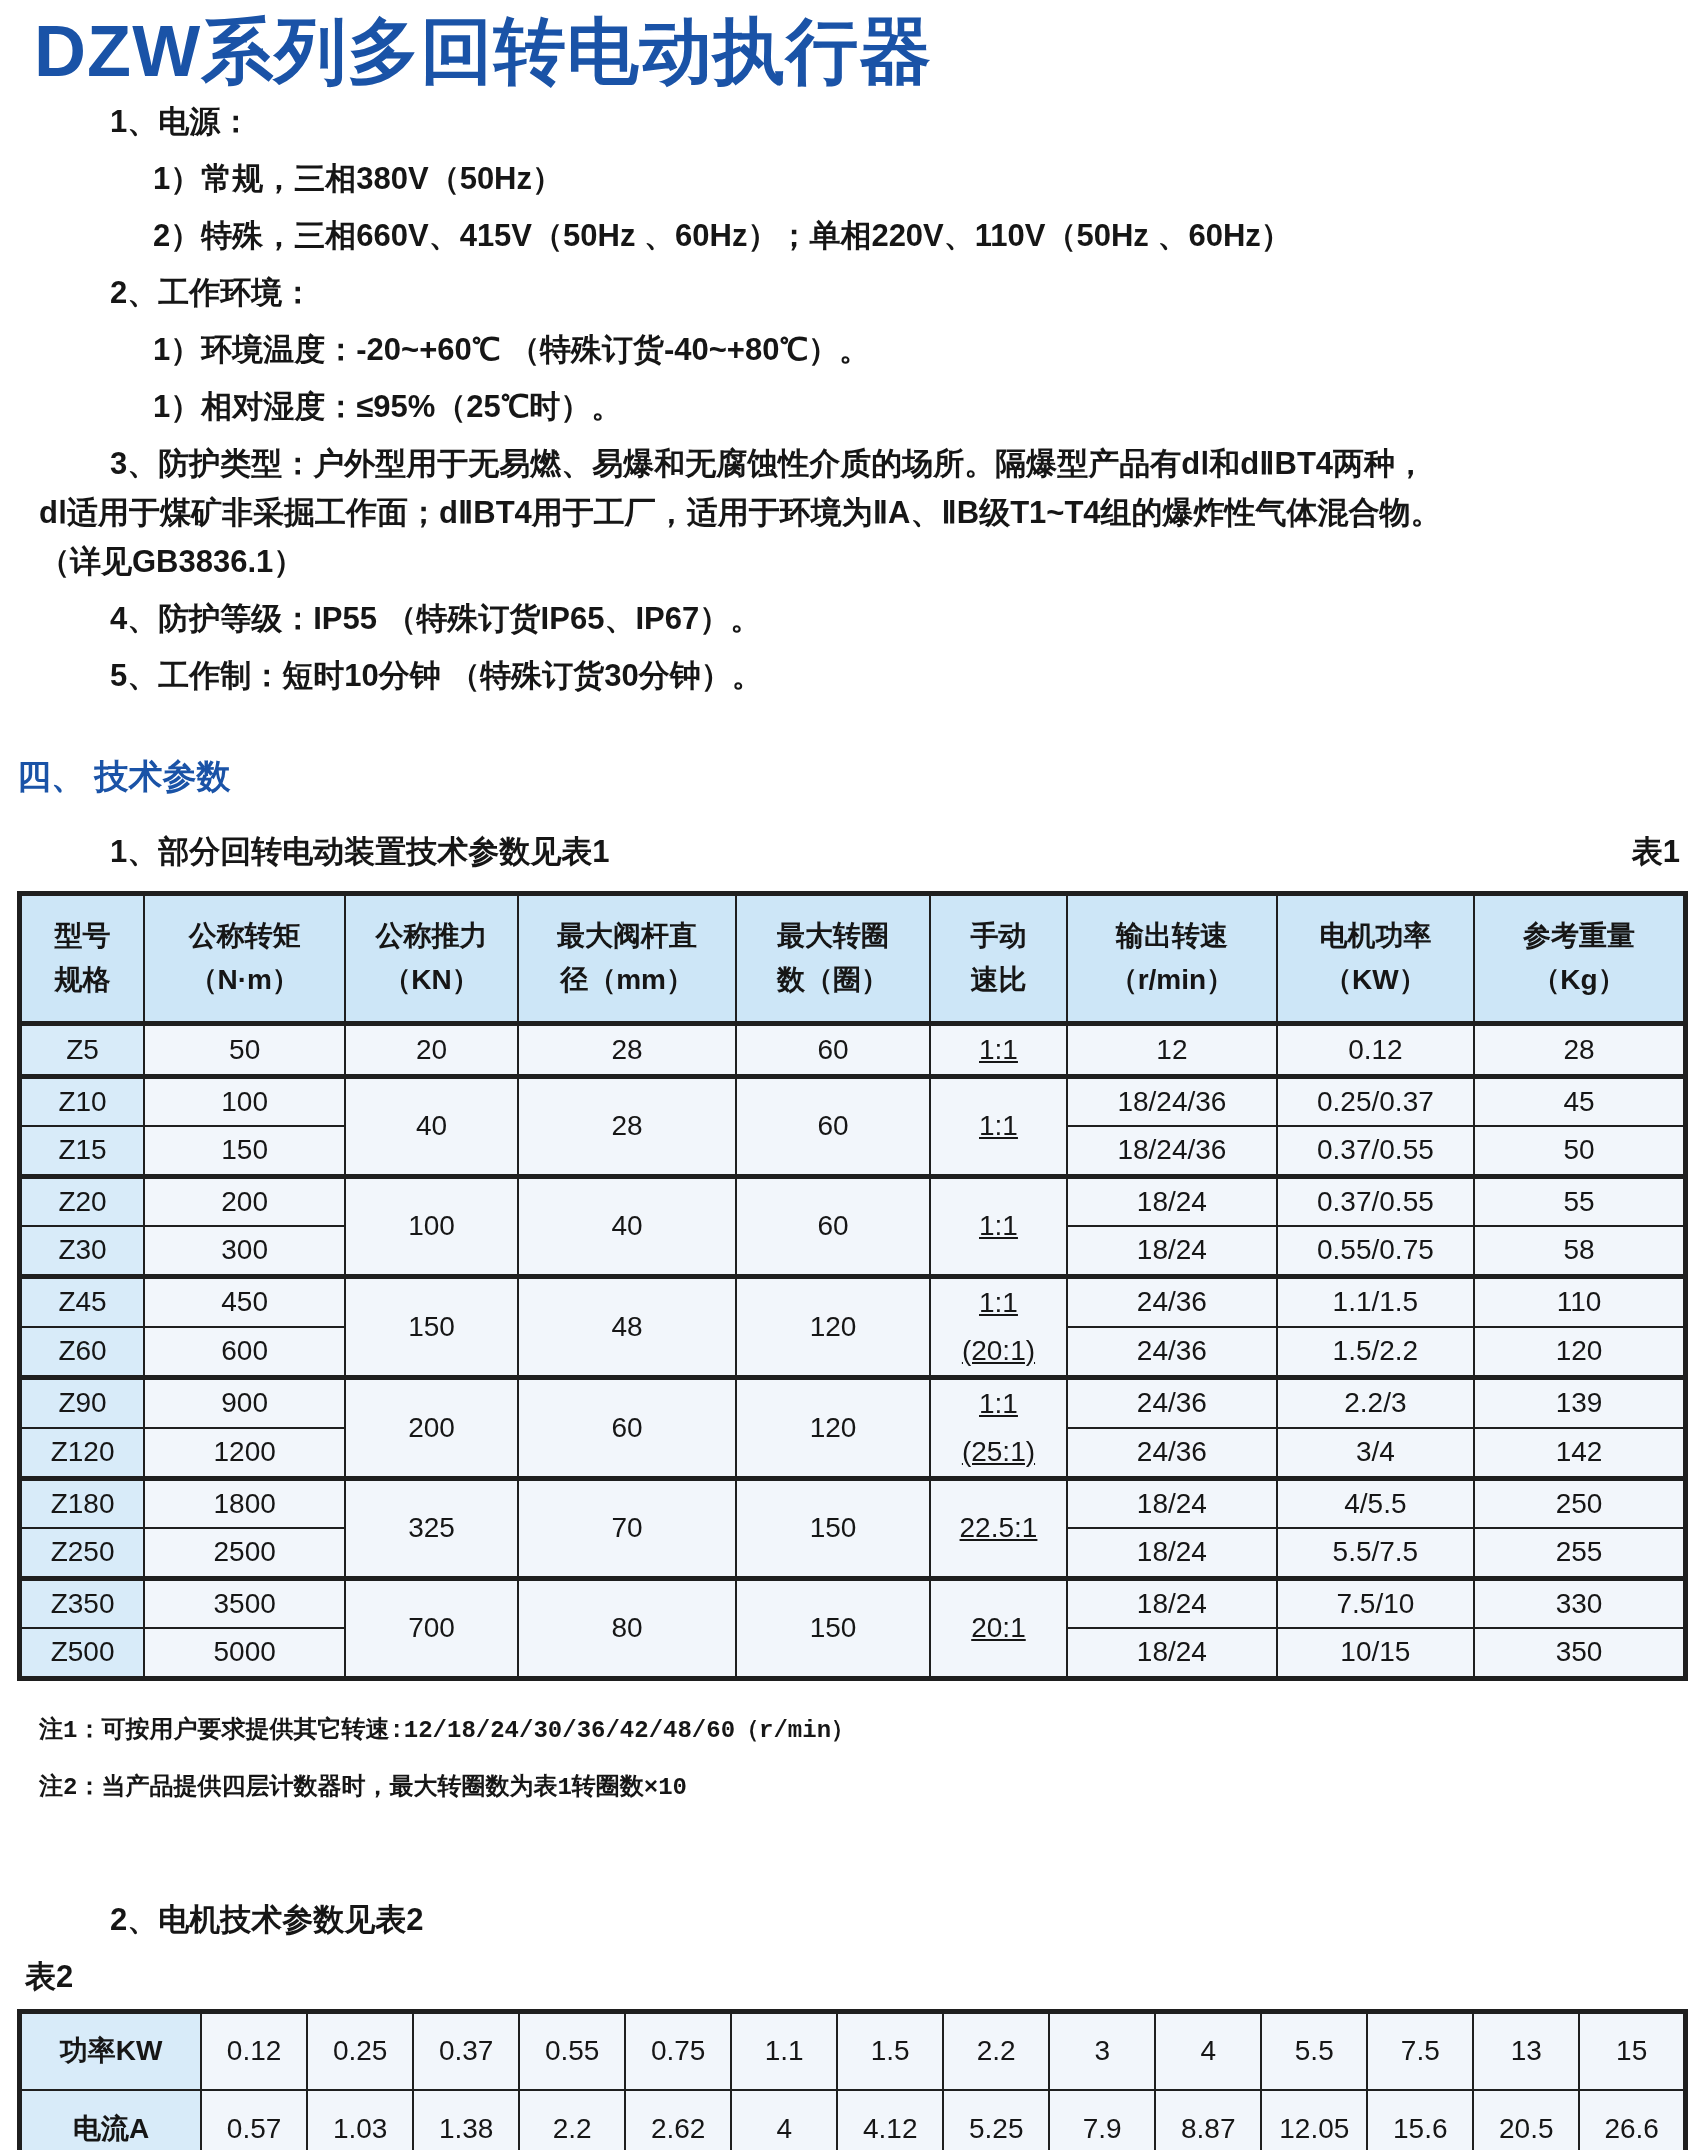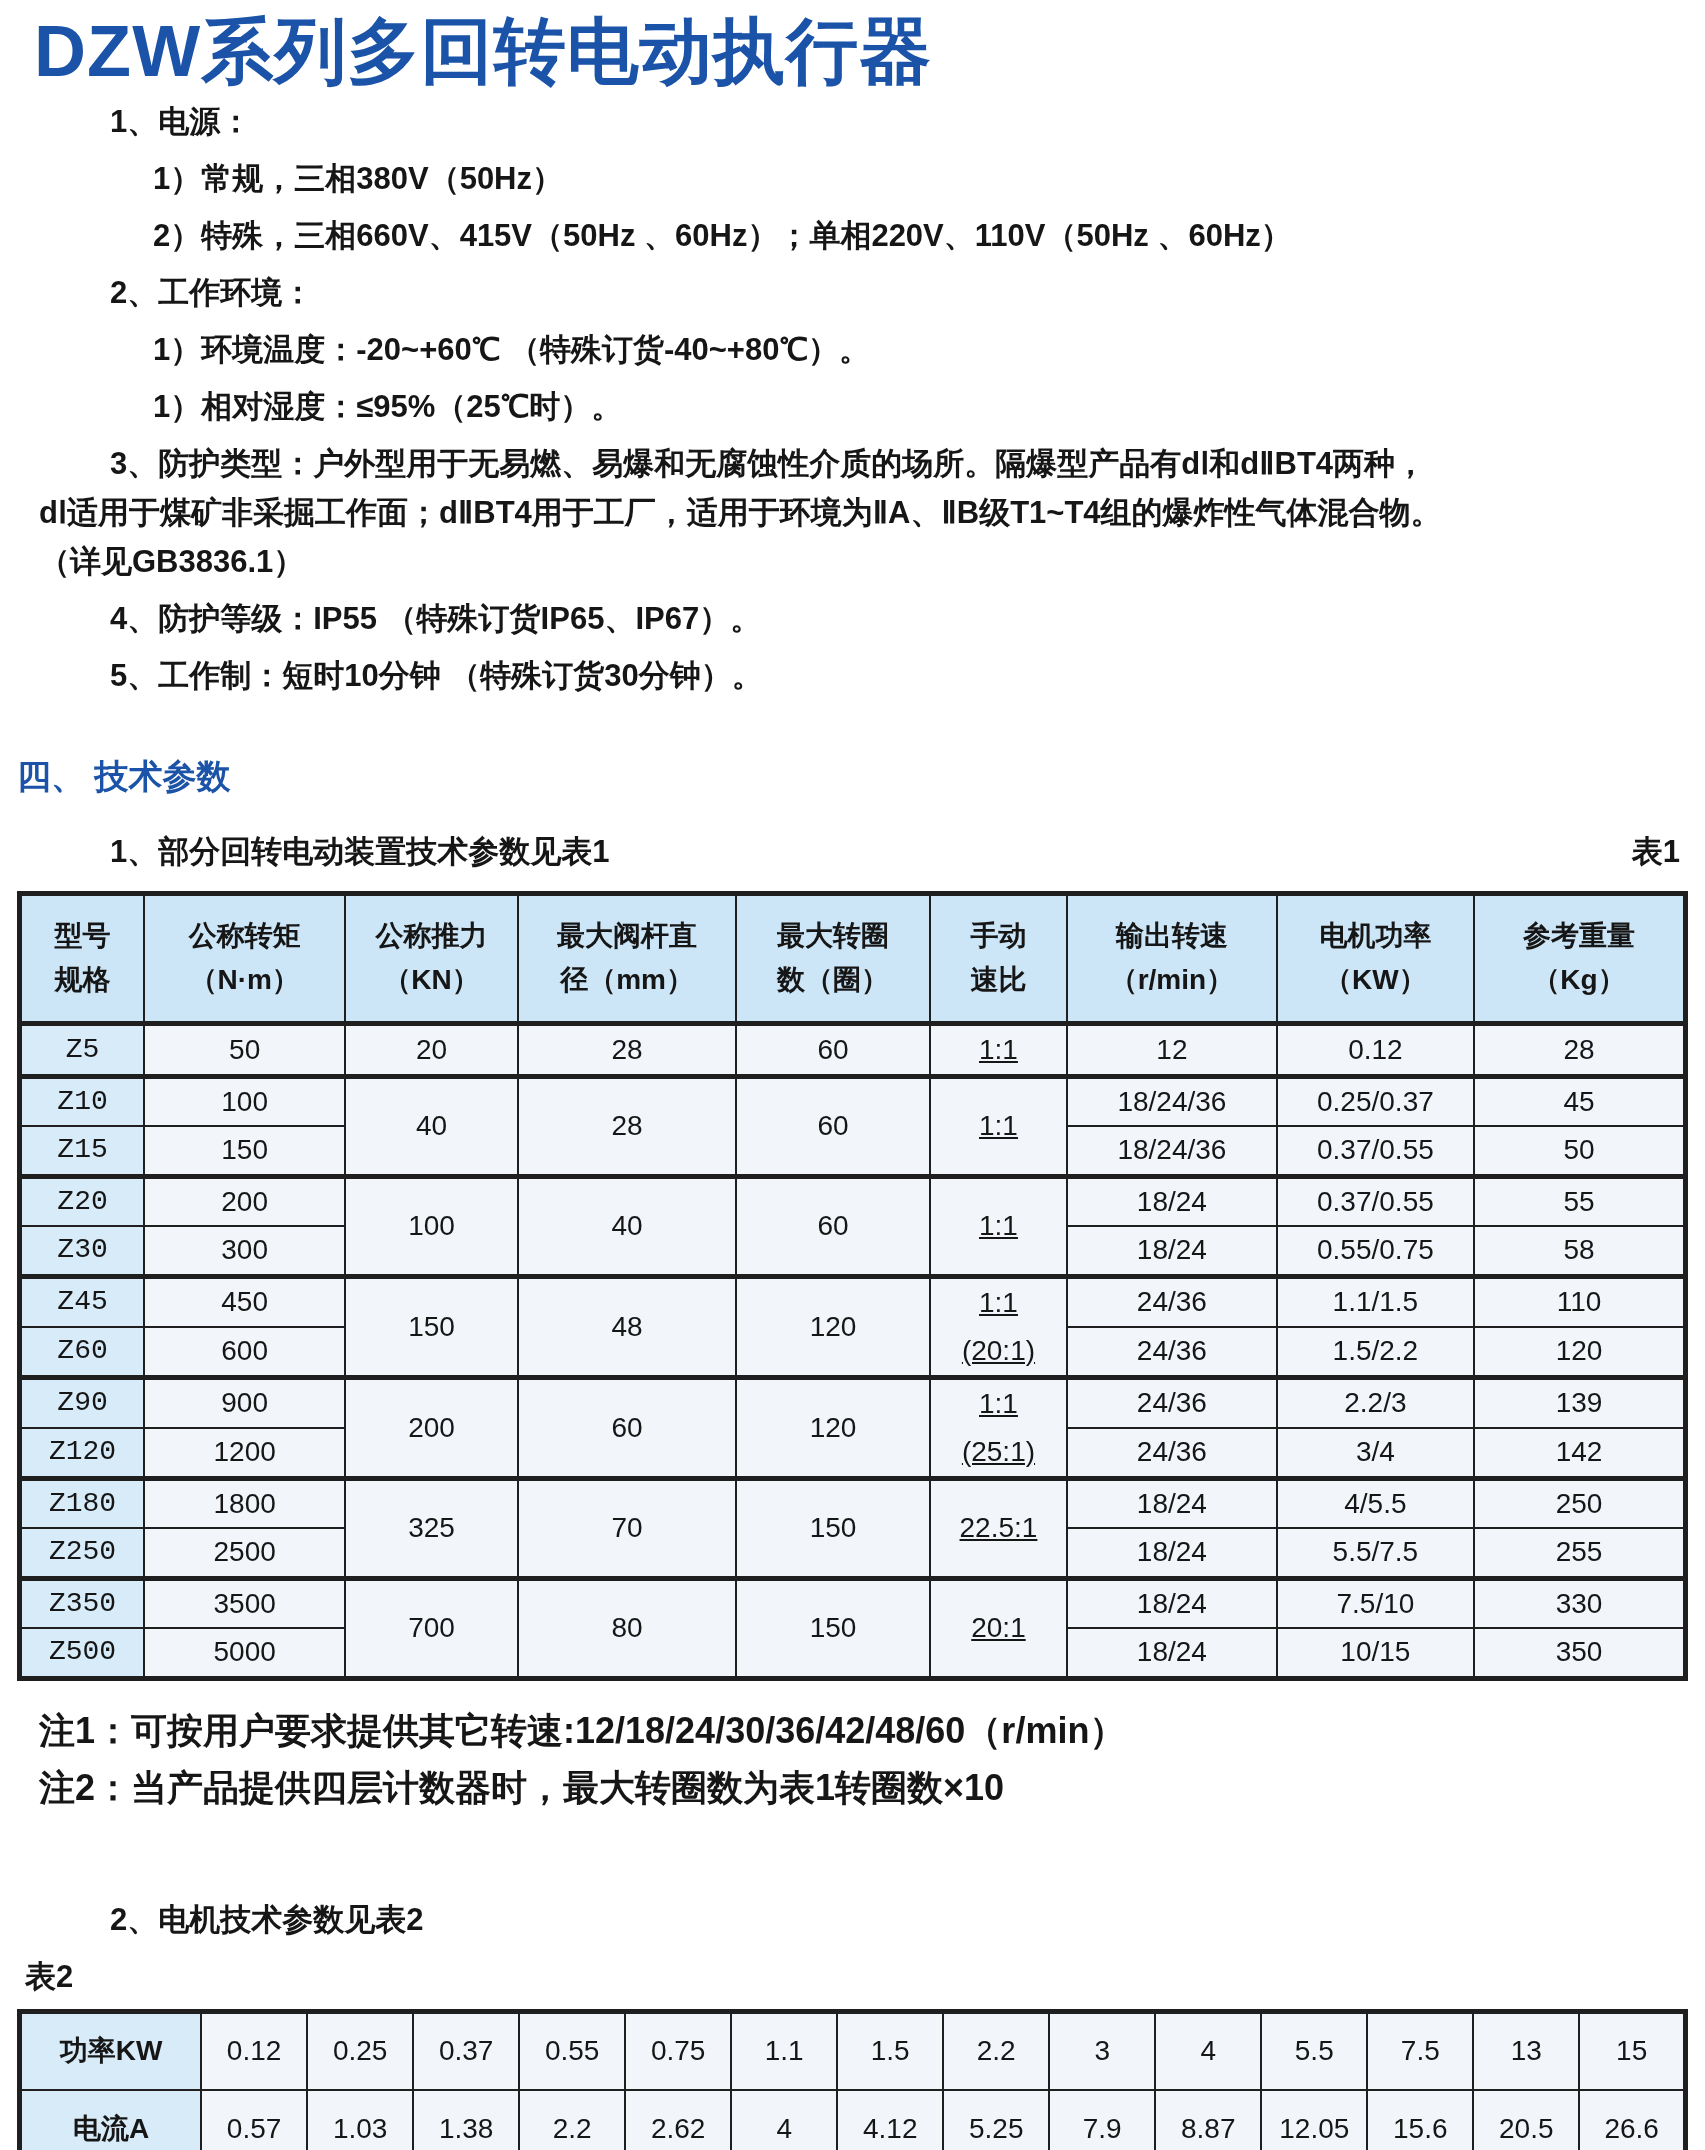--- a/index.html
+++ b/index.html
@@ -32,42 +32,42 @@
     font-weight:bold;color:var(--accent_blue);
   }
   p{margin:8px;}
   .para{font-size:31px;line-height:49px;font-weight:bold;color:var(--text);}
   .l1{padding-left:85px;}
   .l2{padding-left:128px;}
   .hang{padding-left:14px;text-indent:71px;white-space:pre-line;}
   .caprow{display:flex;justify-content:space-between;align-items:flex-end;margin-top:14.8px;}
   .cap{font-size:31px;line-height:49px;font-weight:bold;}
   .lab{font-size:31px;line-height:49px;font-weight:bold;text-align:left;}
-  .note{font-size:36px;line-height:49px;font-weight:bold;padding-left:14px;}
+  .note{font-size:24px;line-height:49px;font-weight:bold;padding-left:14px;font-family:Liberation Mono, monospace;}
   .note-first{margin-top:25px;}
   .cap2{margin-top:83px;}
   .lab2{margin-top:3.4px;}
   table{border-collapse:collapse;width:100%;table-layout:fixed;}
   #t1{margin-top:6.8px;border:5.1px solid var(--border);}
   #t2{margin-top:2.3px;border:5.1px solid var(--border);}
   #t1 th,#t1 td,#t2 th,#t2 td{
     border:2.3px solid var(--border);
     text-align:center;vertical-align:middle;
     padding:0 3.4px;
   }
   #t1 thead tr{height:130px;}
   #t1 thead th{
     background:var(--thead_bg);
     font-size:28px;font-weight:bold;line-height:44px;
     white-space:pre-line;
     border-bottom-width:5.1px;
   }
   #t1 tbody tr{height:50px;}
   #t1 tbody td{background:var(--cell_bg);font-size:28px;font-weight:normal;line-height:38px;}
-  #t1 tbody td.model{background:var(--rowhead_bg);font-family:Liberation Mono, monospace;}
+  #t1 tbody td.model{background:var(--rowhead_bg);}
   #t1 tbody tr.grp > td{border-top-width:5.1px;}
   #t1 td.ratio{white-space:pre-line;line-height:48px;text-decoration:underline;}
   #t2 tr{height:79px;}
   #t2 th{background:var(--rowhead_bg);font-size:28px;font-weight:bold;}
   #t2 td{background:var(--cell_bg);font-size:28px;font-weight:normal;}
 </style>
 </head>
 <body>
 
 <div class="page">

